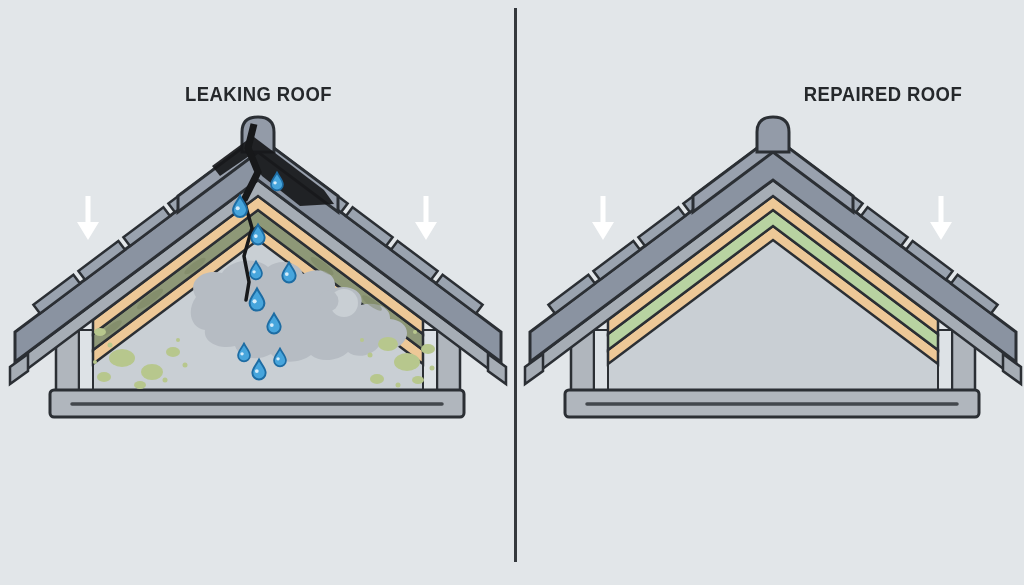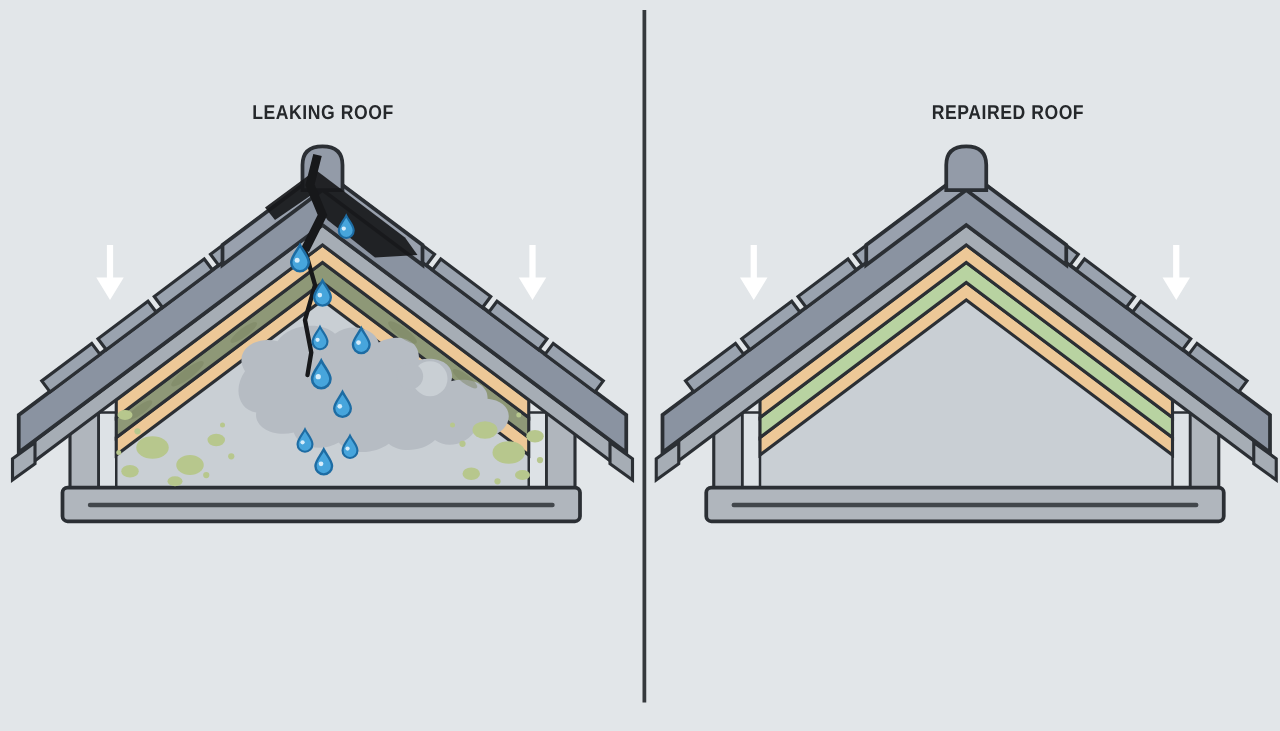--- a/index.html
+++ b/index.html
@@ -6,26 +6,26 @@
   .canvas{
     position:relative;
     width:1024px;height:585px;
     background:var(--c-background,#e2e6e9);
     overflow:hidden;
     font-family:"Liberation Sans","DejaVu Sans",sans-serif;
   }
   .panel-title{
     position:absolute;top:82px;width:400px;
     text-align:center;
-    font-size:16px;font-weight:bold;color:#25282b;
+    font-size:21px;font-weight:bold;color:#25282b;
     letter-spacing:.5px;
   }
   .panel-title .squeeze{display:inline-block;transform:scaleX(.88);transform-origin:center;}
   .title-left{left:58px;}
-  .title-right{left:606px;}
+  .title-right{left:573px;text-align:right;}
   .divider{
     position:absolute;left:514px;top:8px;width:2.5px;height:554px;
     background:var(--c-divider,#35393d);
   }
   svg{position:absolute;left:0;top:0;}
 </style>
 </head>
 <body>
 
 <div class="canvas">

